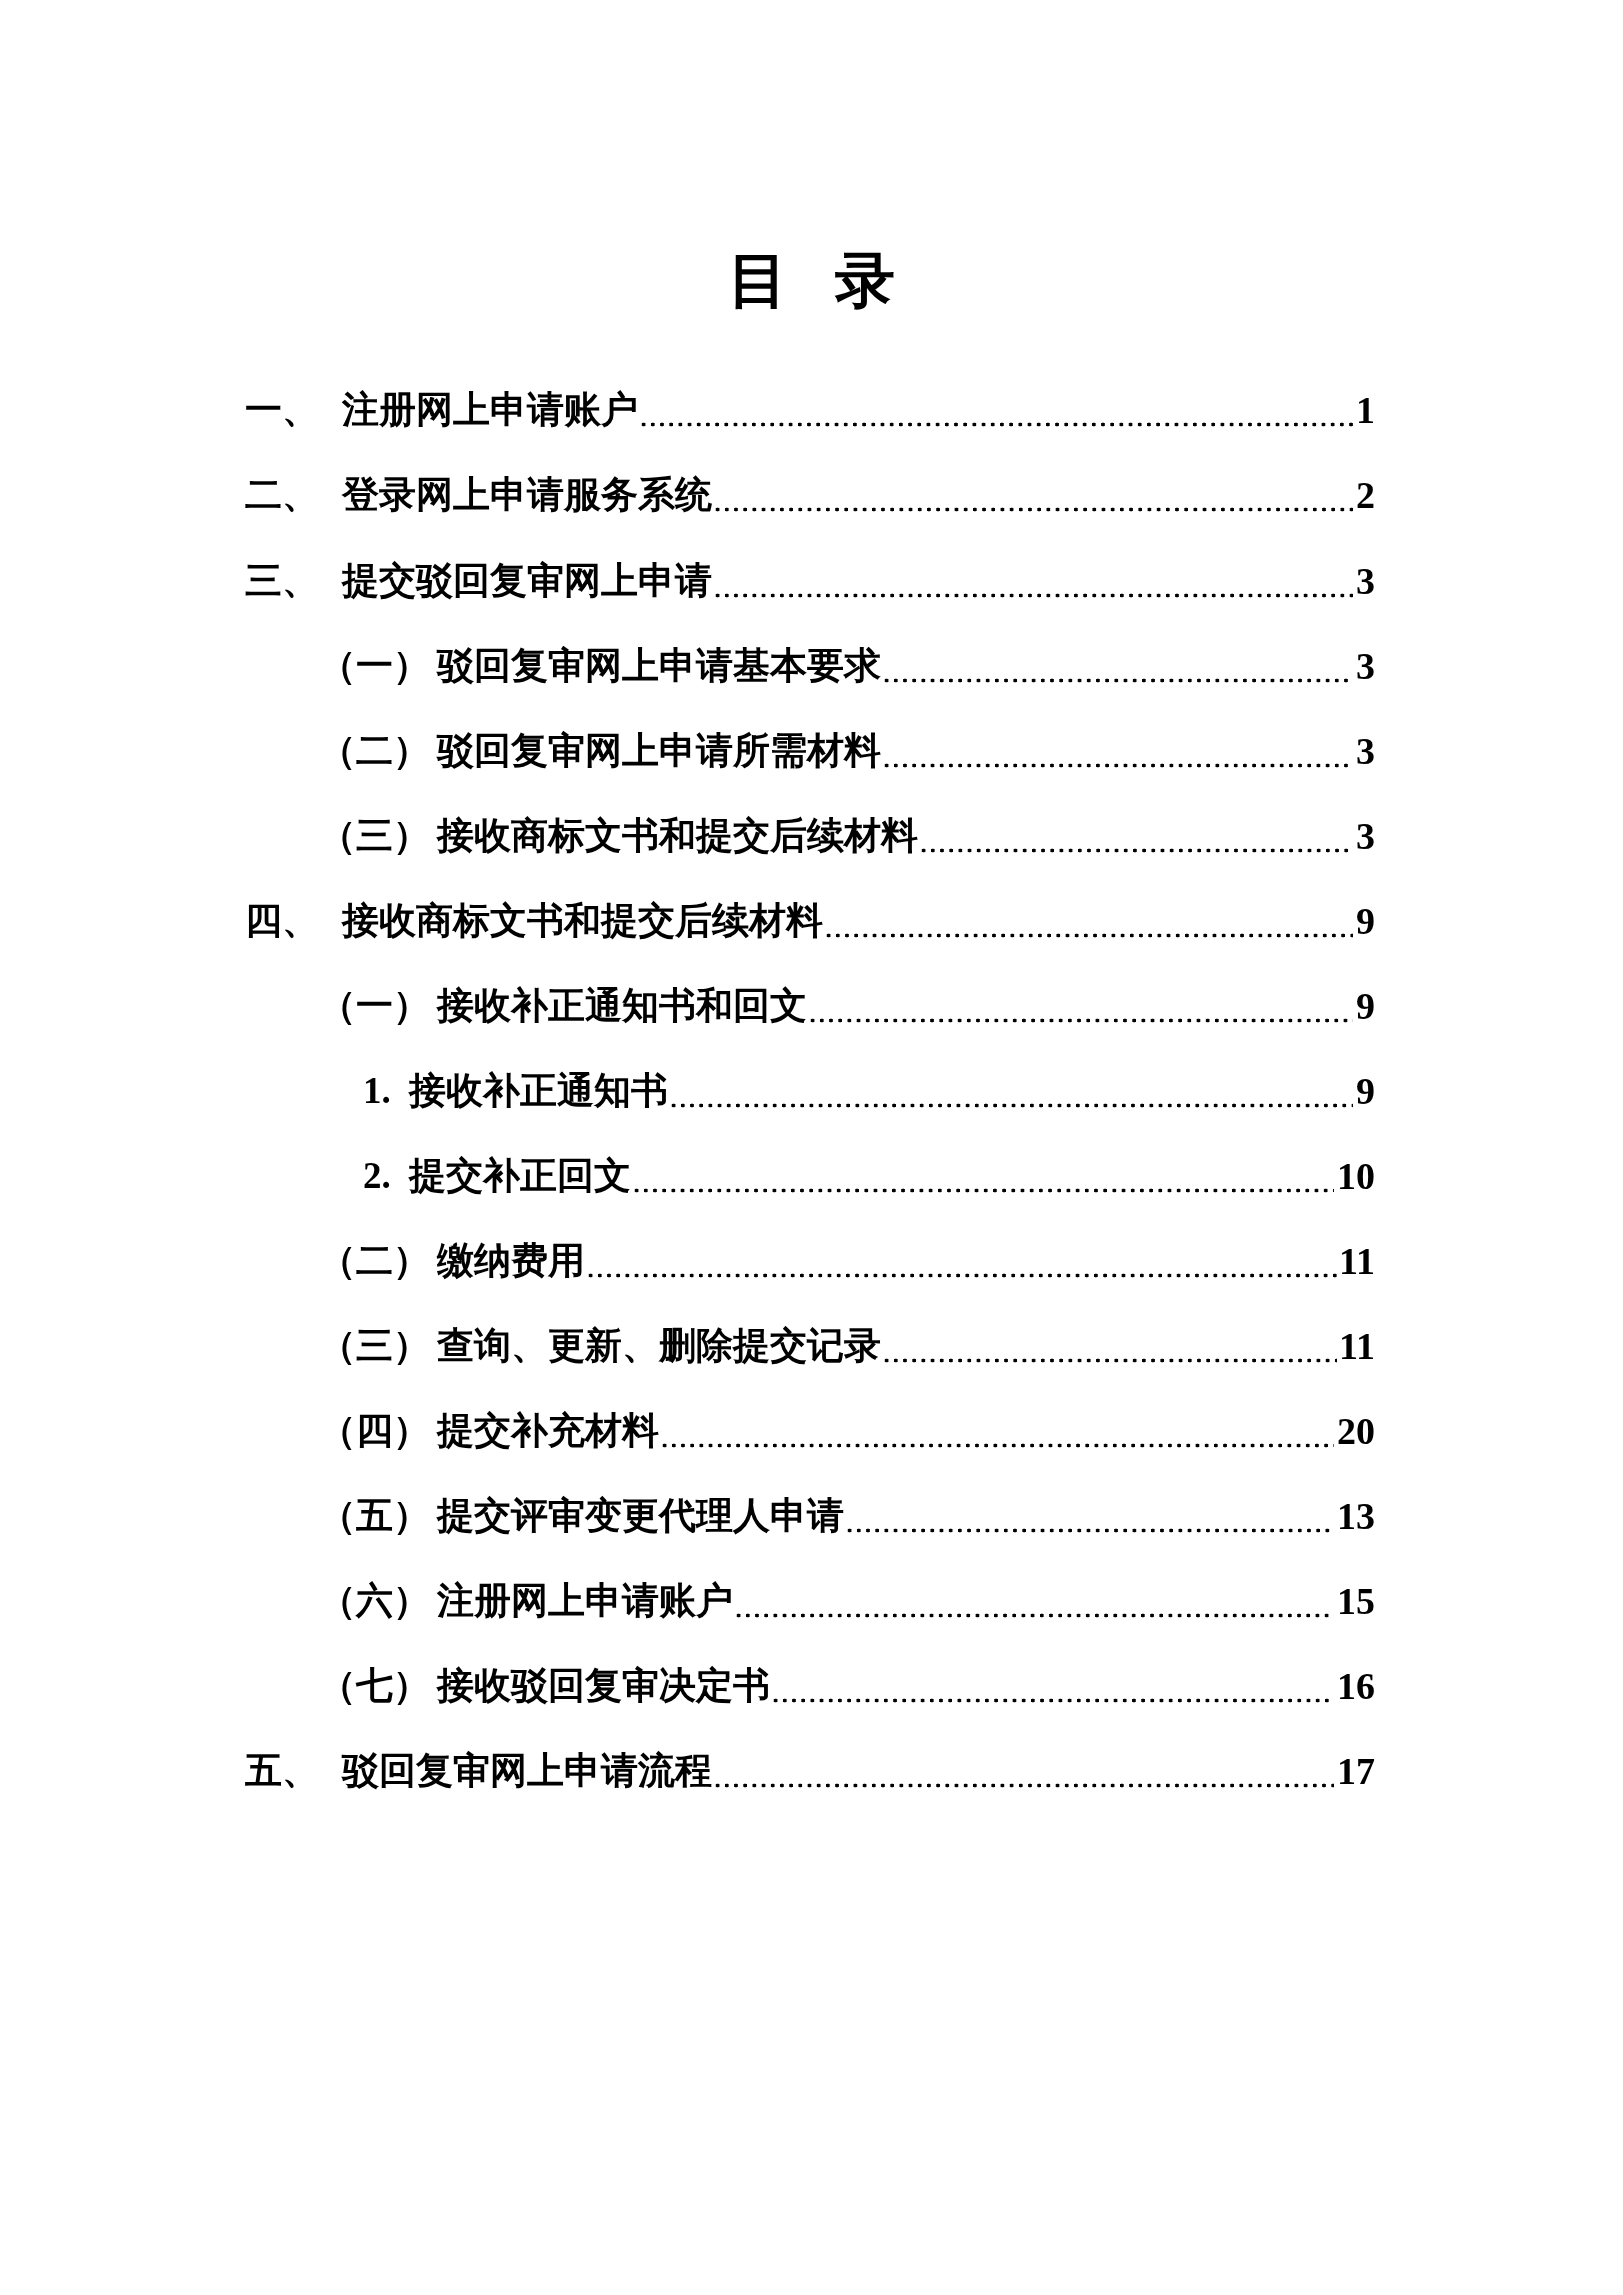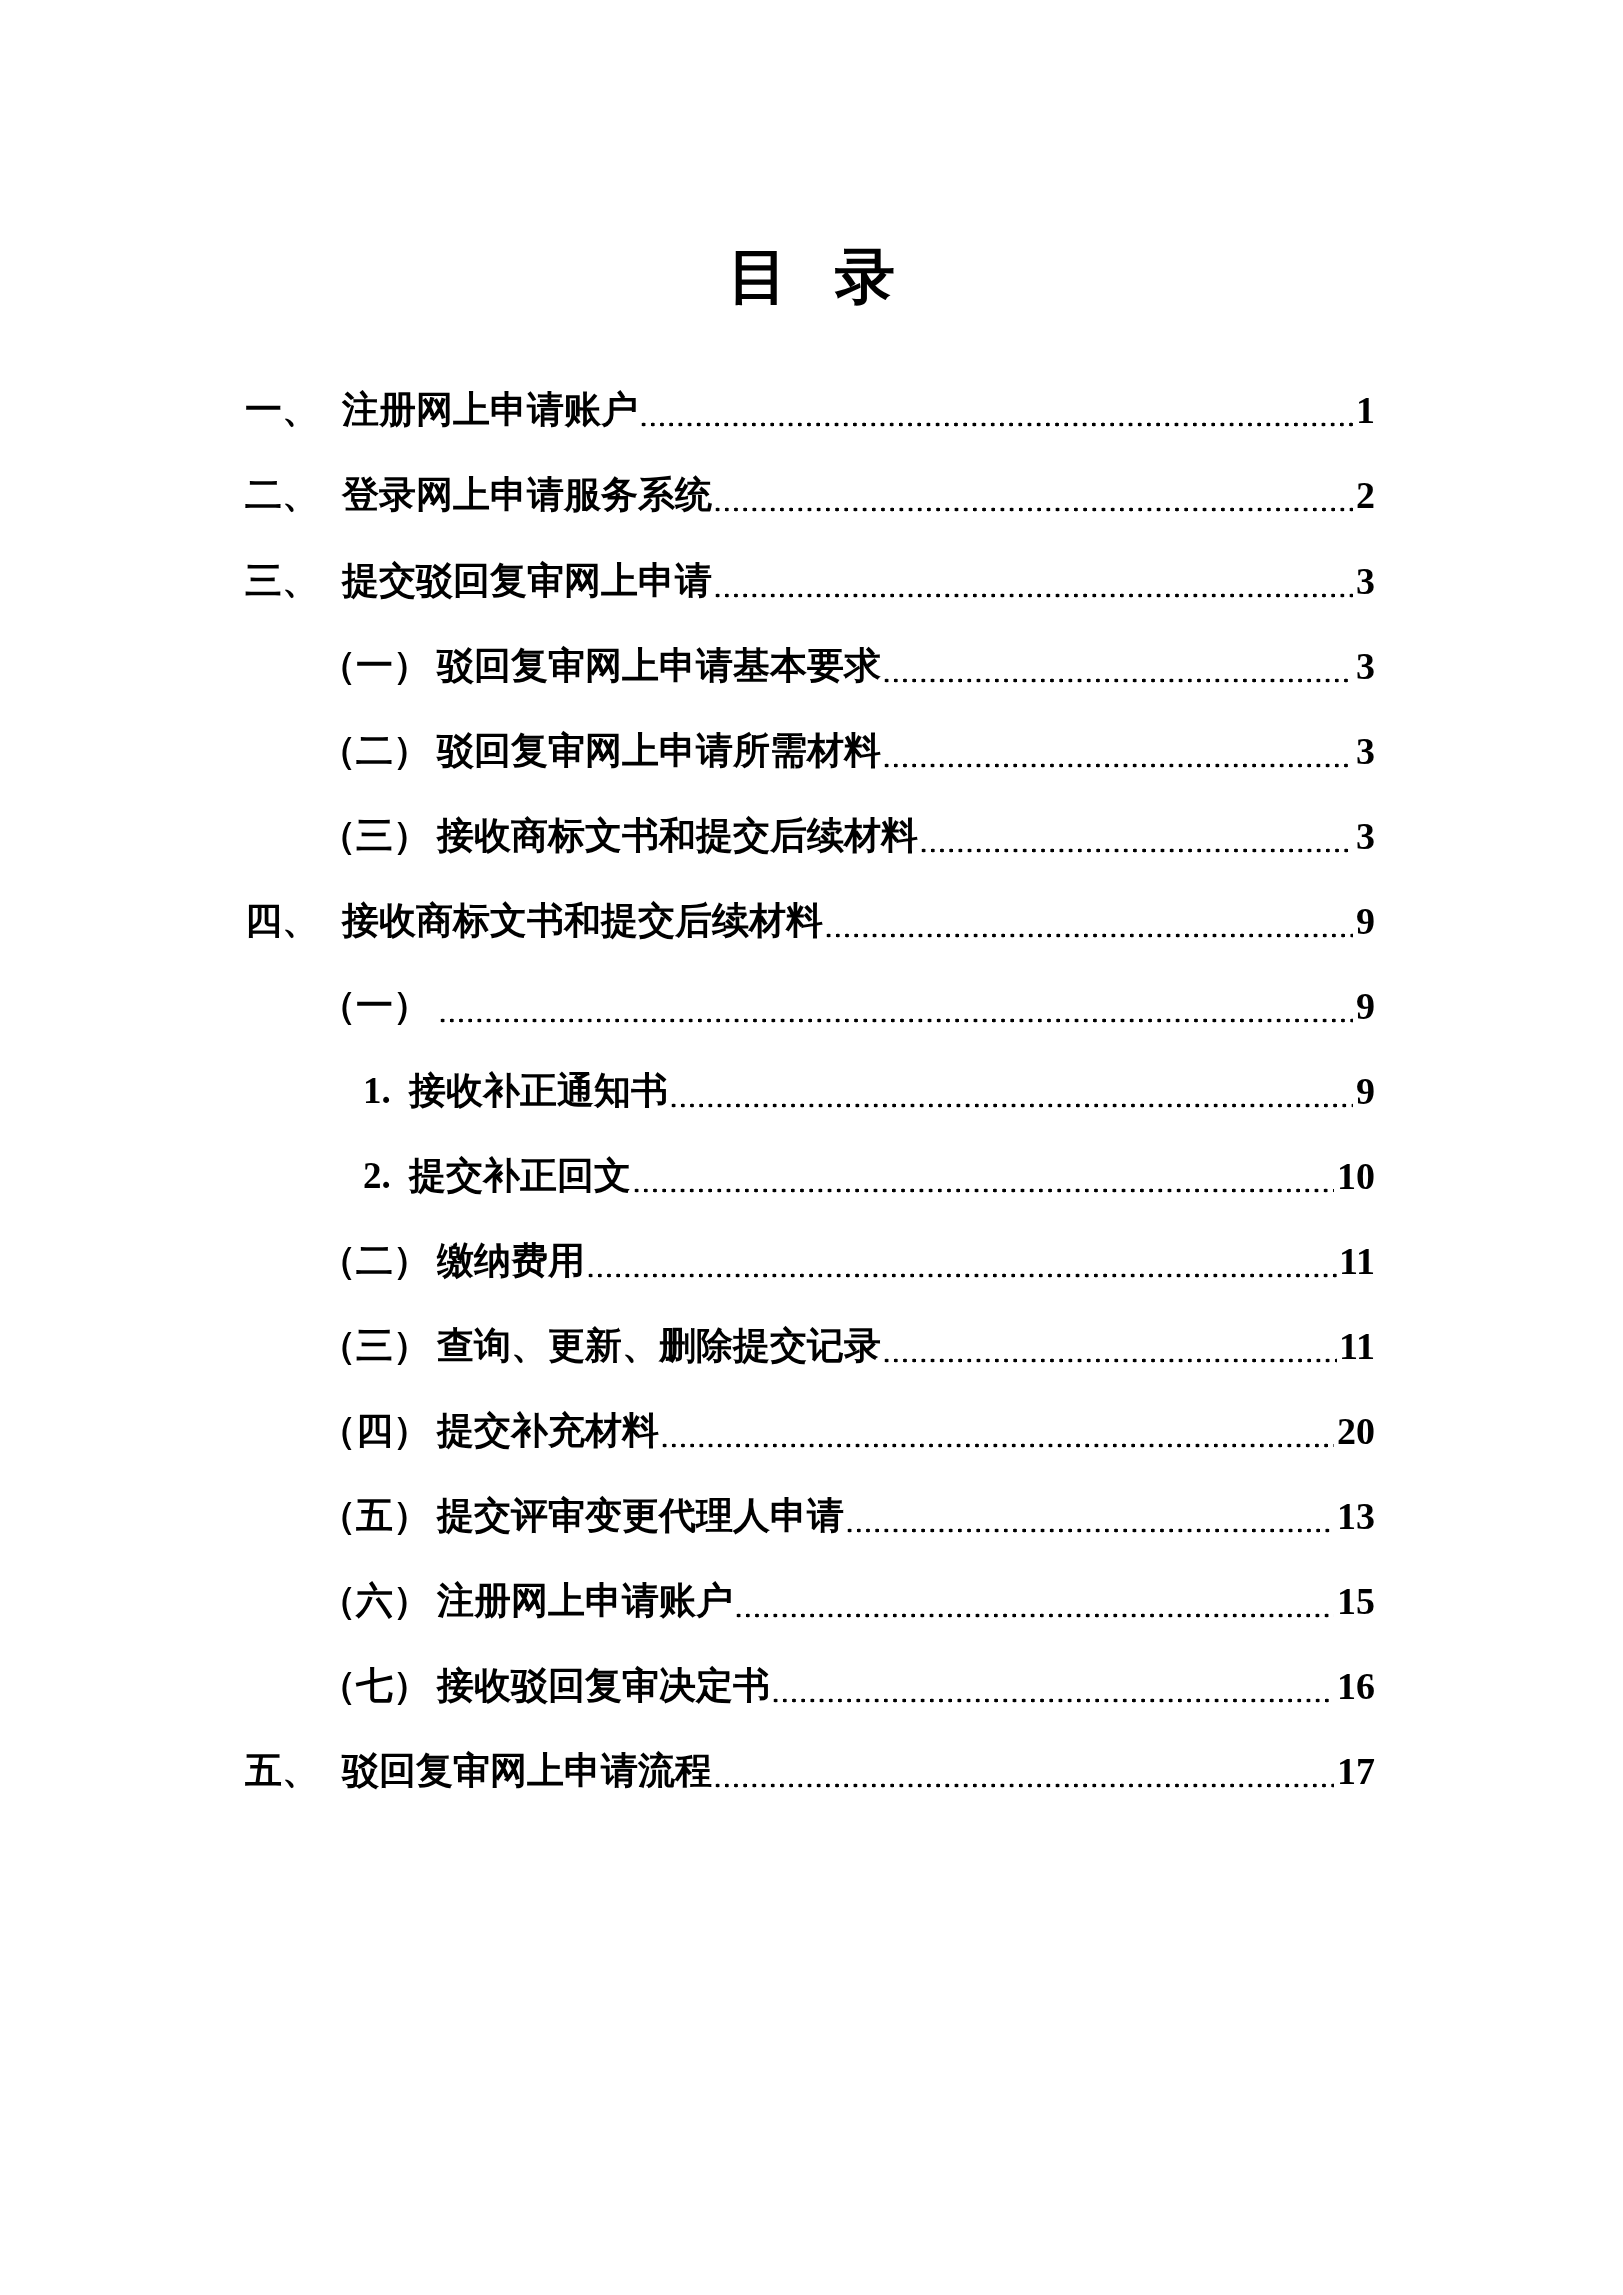--- a/index.html
+++ b/index.html
@@ -13,21 +13,21 @@
       position: relative;
       overflow: hidden;
       color: #000000;
     }
     .page-title {
       position: absolute;
       left: 0;
       top: 202px;
       width: 1623px;
       text-align: center;
-      font-family: Liberation Mono, monospace;
+      font-family: Liberation Serif, serif;
       font-weight: bold;
       font-size: 60px;
       line-height: 79px;
       letter-spacing: 0;
     }
     .page-title .gap {
       display: inline-block;
       width: 47px;
     }
     .toc {
@@ -123,20 +123,21 @@
       <span class="toc-page">3</span>
     </div>
     <div class="toc-row level-1" style="top: 898px;">
       <span class="toc-num">四、</span>
       <span class="toc-text">接收商标文书和提交后续材料</span>
       <span class="toc-leader"></span>
       <span class="toc-page">9</span>
     </div>
     <div class="toc-row level-2" style="top: 983px;">
       <span class="toc-num">（一）</span>
+      <span class="toc-text">接收补正通知书和回文</span>
       <span class="toc-leader"></span>
       <span class="toc-page">9</span>
     </div>
     <div class="toc-row level-3" style="top: 1068px;">
       <span class="toc-num">1.</span>
       <span class="toc-text">接收补正通知书</span>
       <span class="toc-leader"></span>
       <span class="toc-page">9</span>
     </div>
     <div class="toc-row level-3" style="top: 1153px;">

